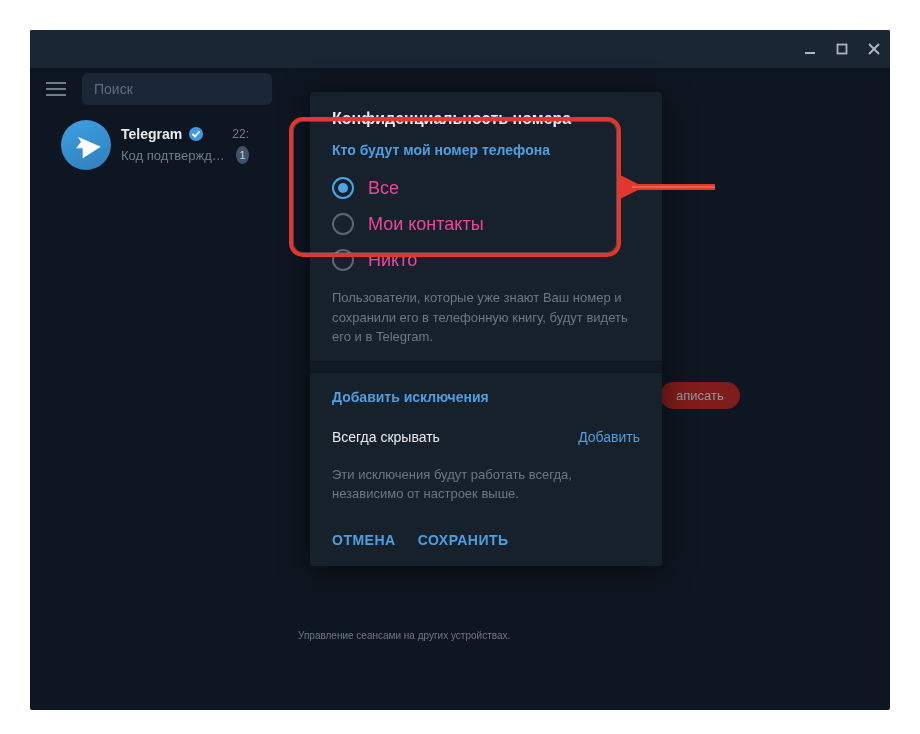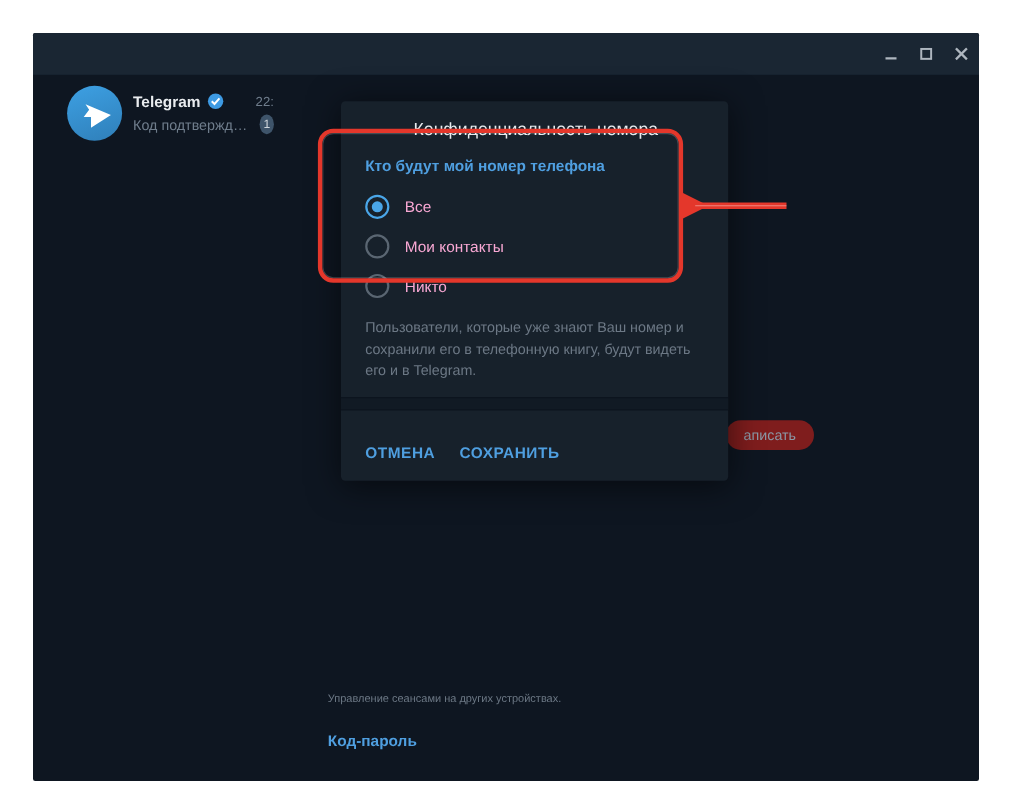--- a/index.html
+++ b/index.html
@@ -28,29 +28,29 @@
   .chatmsg{color:#6f7d8c;font-size:13px;white-space:nowrap;overflow:hidden;text-overflow:ellipsis;max-width:140px;}
   .badge{width:18px;height:18px;border-radius:50%;background:#3e546a;color:#cfd6dc;font-size:11px;display:flex;align-items:center;justify-content:center;}
   
   .bgpill{position:absolute;left:630px;top:352px;background:#7f1d1d;color:#8b98a6;font-size:13px;padding:6px 16px;border-radius:14px;}
   
   .bottomblock{position:absolute;left:268px;top:600px;width:395px;}
   .bottomnote{color:#6c7885;font-size:10px;margin-bottom:24px;}
   .bottomlink{color:#4f9fe0;font-size:14px;font-weight:bold;}
   
   .dialog{position:absolute;left:280px;top:62px;width:352px;background:#17212b;box-shadow:0 4px 30px rgba(0,0,0,0.55);border-radius:4px;padding-bottom:14px;}
-  .dlgtitle{color:#e7ebef;font-size:16px;font-weight:normal;padding:18px 22px 14px;margin-left:44px;}
+  .dlgtitle{color:#e7ebef;font-size:16px;font-weight:bold;padding:18px 22px 14px;}
   .group{padding:0 22px 14px;}
   .grouptitle{color:#4f9fe0;font-size:14px;font-weight:bold;margin-bottom:12px;}
   .radio{display:flex;align-items:center;gap:14px;padding:7px 0;cursor:pointer;}
   .rcircle{width:22px;height:22px;border:2px solid #5a6672;border-radius:50%;display:flex;align-items:center;justify-content:center;flex-shrink:0;}
   .rcircle.sel{border-color:#4aa6e8;}
   .rdot{width:10px;height:10px;border-radius:50%;background:#4aa6e8;display:none;}
   .rcircle.sel .rdot{display:block;}
-  .rlabel{color:#f9a8d4;font-size:14px;}
+  .rlabel{color:#ec4899;font-size:18px;}
   .note{color:#6c7885;font-size:13px;line-height:1.5;}
   .gap{height:12px;background:#111a24;margin:0 0 16px;border-top:1px solid #0d151e;border-bottom:1px solid #0d151e;}
   .exrow{display:flex;align-items:center;justify-content:space-between;padding:12px 0 6px;cursor:pointer;}
   .exlabel{color:#e7ebef;font-size:14px;}
   .exaction{color:#4f9fe0;font-size:14px;}
   .btnrow{display:flex;gap:22px;padding:14px 22px 4px;}
   .dbtn{color:#4f9fe0;font-size:14px;font-weight:bold;letter-spacing:0.5px;cursor:pointer;}
   
   .hlbox{position:absolute;left:289px;top:117px;width:332px;height:140px;border:4px solid #e4372b;border-radius:14px;pointer-events:none;box-shadow:0 0 0 1px rgba(255,255,255,0.2) inset;}
   
@@ -74,20 +74,32 @@
           </svg>
       </div>
       <div class="winbtn">
         <svg viewBox="0 0 12 12">
             <line x1="1" y1="1" x2="11" y2="11" stroke-width="2"></line>
             <line x1="11" y1="1" x2="1" y2="11" stroke-width="2"></line>
           </svg>
       </div>
     </div>
 
+    <div class="toprow">
+      <div class="menuicon">
+        <svg viewBox="0 0 20 14">
+            <line x1="0" y1="1" x2="20" y2="1" stroke-width="2"></line>
+            <line x1="0" y1="7" x2="20" y2="7" stroke-width="2"></line>
+            <line x1="0" y1="13" x2="20" y2="13" stroke-width="2"></line>
+          </svg>
+      </div>
+      <div class="search">
+        <span>Поиск</span>
+      </div>
+    </div>
 
     <div class="chatitem">
       <div class="avatar">
         <svg viewBox="0 0 24 24">
             <path d="M2 12 L22 4 L18 22 L12 16 L8 20 L7 13 Z"></path>
           </svg>
       </div>
       <div class="chatmeta">
         <div class="chattop">
           <span class="chatname">Telegram</span>
@@ -101,21 +113,20 @@
           <span class="chatmsg">Код подтверждения: 69…</span>
           <span class="badge">1</span>
         </div>
       </div>
     </div>
 
     <div class="bgpill">аписать</div>
 
     <div class="bottomblock">
       <div class="bottomnote">Управление сеансами на других устройствах.</div>
-      <div class="bottomlink">Код-пароль</div>
     </div>
 
     <div class="dialog">
       <div class="dlgtitle">Конфиденциальность номера</div>
 
       <div class="group">
         <div class="grouptitle">Кто будут мой номер телефона</div>
 
         <div class="radio">
           <span class="rcircle sel">
@@ -130,20 +141,28 @@
         <div class="radio">
           <span class="rcircle"></span>
           <span class="rlabel">Никто</span>
         </div>
 
         <div class="note" style="margin-top:10px">Пользователи, которые уже знают Ваш номер и сохранили его в телефонную книгу, будут видеть его и в Telegram.</div>
       </div>
 
       <div class="gap"></div>
 
+      <div class="group">
+        <div class="grouptitle">Добавить исключения</div>
+        <div class="exrow">
+          <span class="exlabel">Всегда скрывать</span>
+          <span class="exaction">Добавить</span>
+        </div>
+        <div class="note" style="margin-top:14px">Эти исключения будут работать всегда, независимо от настроек выше.</div>
+      </div>
 
       <div class="btnrow">
         <span class="dbtn">ОТМЕНА</span>
         <span class="dbtn">СОХРАНИТЬ</span>
       </div>
     </div>
 
   </div>
 
   <div class="hlbox"></div>

